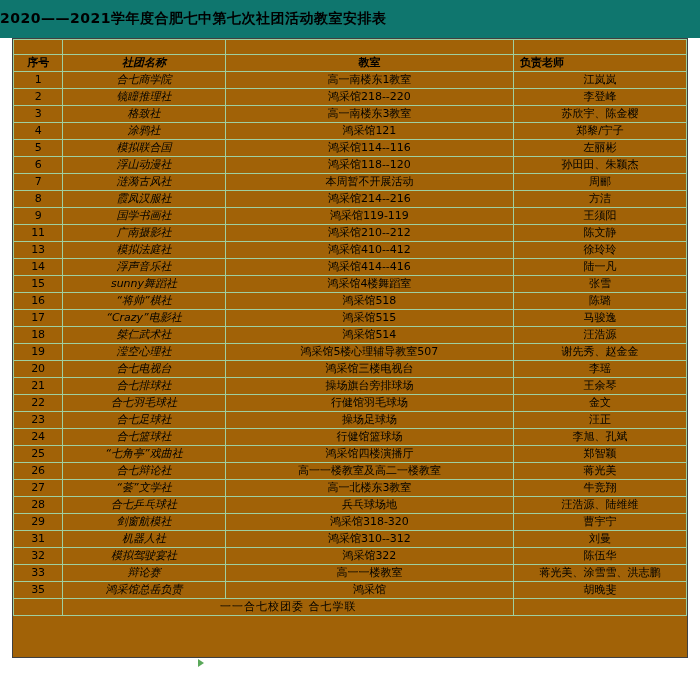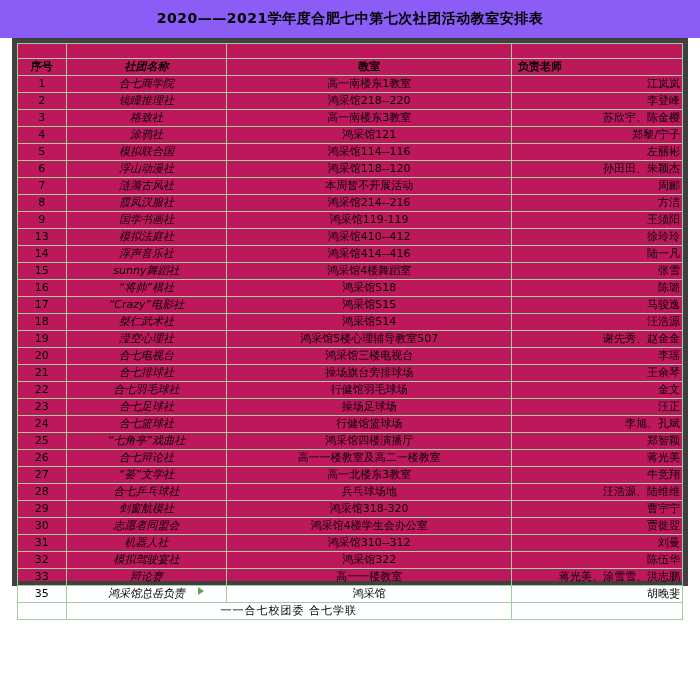--- a/index.html
+++ b/index.html
@@ -16,57 +16,56 @@
   .sheet {
     position: relative;
     width: 700px;
     height: 675px;
     background: #ffffff;
   }
   .title-band {
     height: 38px;
     display: flex;
     align-items: center;
-    justify-content: center;
-    background: #8b5cf6;
+    background: #0f766e;
   }
   .doc-title {
     font-size: 14px;
     font-weight: bold;
     color: #000000;
     letter-spacing: 0.5px;
     white-space: nowrap;
   }
   .grid-area {
     position: relative;
-    background: #be185d;
+    background: #a16207;
     margin: 0 12px 0 12px;
-    border: 5px solid #404040;
-    height: 548px;
+    border: 1px solid #404040;
+    height: 620px;
     box-sizing: border-box;
   }
   table.schedule {
     border-collapse: collapse;
     width: 100%;
     table-layout: fixed;
   }
   table.schedule td {
     border: 1px solid #9fcf9f;
     font-size: 11px;
     color: #000000;
     height: 16px;
     line-height: 14px;
     padding: 0 2px;
     overflow: hidden;
     white-space: nowrap;
   }
   .c-idx { width: 42px; text-align: center; }
   .c-club { width: 150px; text-align: center; font-style: italic; }
   .c-room { width: 270px; text-align: center; }
-  .c-teacher { width: 160px; text-align: right; padding-left: 6px; }
+  .c-teacher { width: 160px; text-align: center; padding-left: 6px; }
   tr.head td {
     font-weight: bold;
     text-align: center;
   }
   tr.head td.c-teacher { text-align: left; padding-left: 6px; }
   .footer-row td {
     border: 1px solid #9fcf9f;
     height: 20px;
   }
   .footer-signoff {
@@ -162,20 +161,26 @@
             <td class="c-room">鸿采馆214--216</td>
             <td class="c-teacher">方洁</td>
           </tr>
           <tr>
             <td class="c-idx">9</td>
             <td class="c-club">国学书画社</td>
             <td class="c-room">鸿采馆119-119</td>
             <td class="c-teacher">王须阳</td>
           </tr>
           <tr>
+            <td class="c-idx">11</td>
+            <td class="c-club">广南摄影社</td>
+            <td class="c-room">鸿采馆210--212</td>
+            <td class="c-teacher">陈文静</td>
+          </tr>
+          <tr>
             <td class="c-idx">13</td>
             <td class="c-club">模拟法庭社</td>
             <td class="c-room">鸿采馆410--412</td>
             <td class="c-teacher">徐玲玲</td>
           </tr>
           <tr>
             <td class="c-idx">14</td>
             <td class="c-club">浮声音乐社</td>
             <td class="c-room">鸿采馆414--416</td>
             <td class="c-teacher">陆一凡</td>
@@ -264,26 +269,20 @@
             <td class="c-room">兵乓球场地</td>
             <td class="c-teacher">汪浩源、陆维维</td>
           </tr>
           <tr>
             <td class="c-idx">29</td>
             <td class="c-club">剑窗航模社</td>
             <td class="c-room">鸿采馆318-320</td>
             <td class="c-teacher">曹宇宁</td>
           </tr>
           <tr>
-            <td class="c-idx">30</td>
-            <td class="c-club">志愿者同盟会</td>
-            <td class="c-room">鸿采馆4楼学生会办公室</td>
-            <td class="c-teacher">贾徙翌</td>
-          </tr>
-          <tr>
             <td class="c-idx">31</td>
             <td class="c-club">机器人社</td>
             <td class="c-room">鸿采馆310--312</td>
             <td class="c-teacher">刘曼</td>
           </tr>
           <tr>
             <td class="c-idx">32</td>
             <td class="c-club">模拟驾驶宴社</td>
             <td class="c-room">鸿采馆322</td>
             <td class="c-teacher">陈伍华</td>

